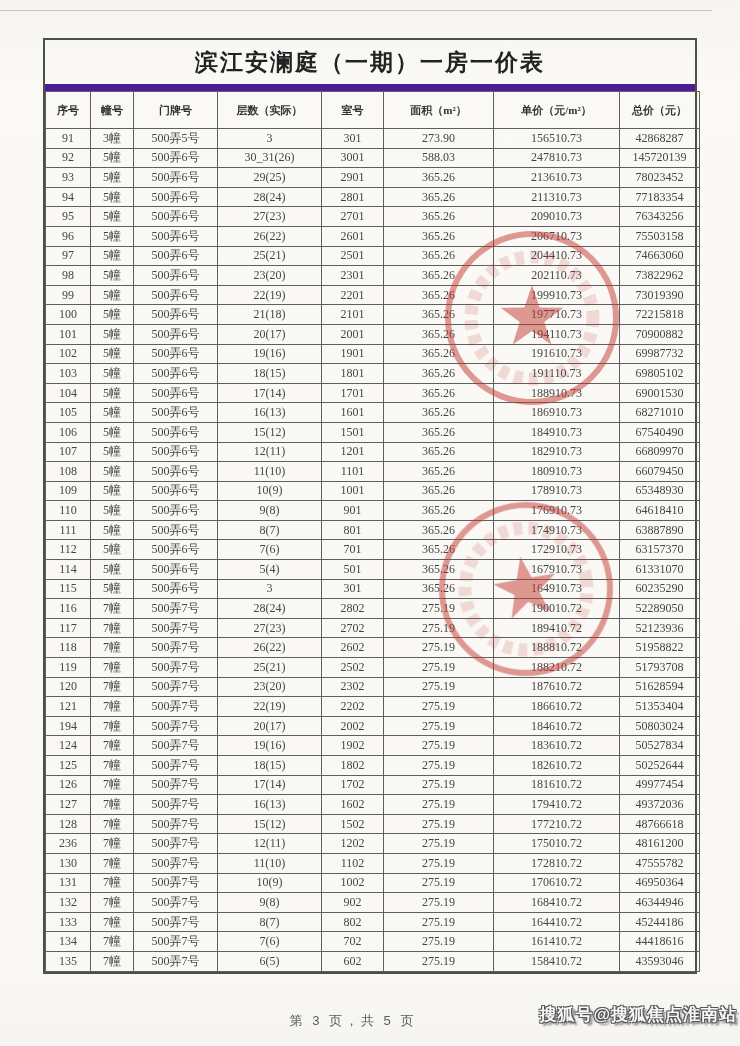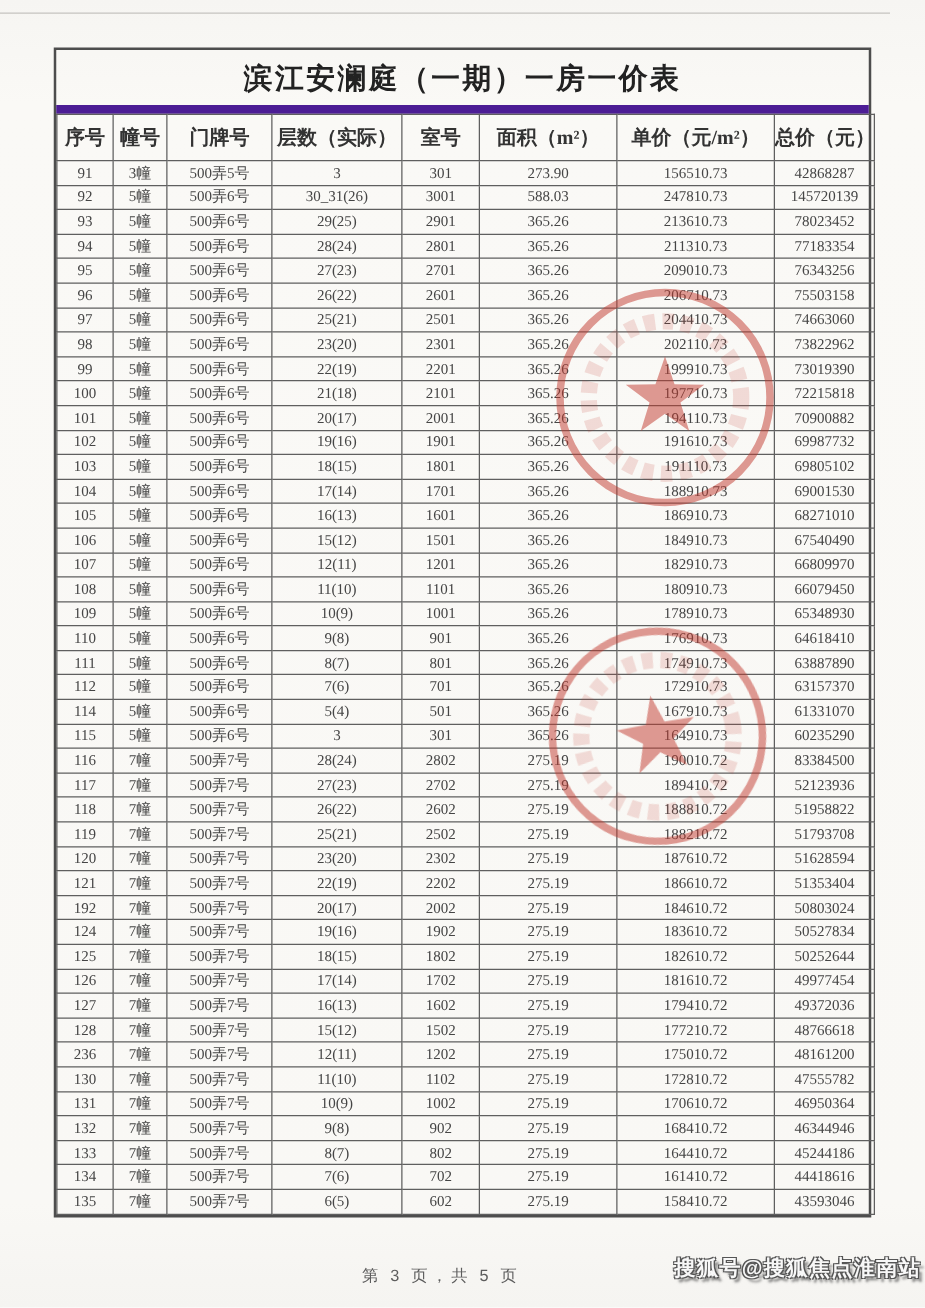--- a/index.html
+++ b/index.html
@@ -17,21 +17,21 @@
   .title{
     height:44px;border-bottom:7px solid #4c1d95;
     display:flex;align-items:center;justify-content:center;
     font-size:23px;font-weight:bold;color:#222;letter-spacing:2px;
   }
   table{border-collapse:collapse;table-layout:fixed;width:100%;}
   th,td{
     border:1px solid #5f5f5f;text-align:center;vertical-align:middle;
     padding:0;overflow:hidden;white-space:nowrap;
   }
-  thead th{height:36px;font-size:16px;font-weight:bold;color:#333;}
+  thead th{height:36px;font-size:11px;font-weight:bold;color:#333;}
   tbody td{height:18.6px;font-size:12px;color:#454545;}
   td.num{font-family:"Liberation Serif","DejaVu Serif",serif;}
   .stamp{position:absolute;pointer-events:none;opacity:.5;filter:blur(.5px);}
   .footer-page{
     position:absolute;left:43px;top:1012px;width:620px;text-align:center;
     font-size:13px;color:#5c5c5c;letter-spacing:3px;
     font-family:"Liberation Sans","DejaVu Sans",sans-serif;
   }
   .watermark{
     position:absolute;right:3px;bottom:20px;
@@ -338,21 +338,21 @@
         </tr>
 
         <tr>
           <td class="num">116</td>
           <td>7幢</td>
           <td>500弄7号</td>
           <td class="num">28(24)</td>
           <td class="num">2802</td>
           <td class="num">275.19</td>
           <td class="num">190010.72</td>
-          <td class="num">83384500</td>
+          <td class="num">52289050</td>
         </tr>
 
         <tr>
           <td class="num">117</td>
           <td>7幢</td>
           <td>500弄7号</td>
           <td class="num">27(23)</td>
           <td class="num">2702</td>
           <td class="num">275.19</td>
           <td class="num">189410.72</td>
@@ -398,21 +398,21 @@
           <td>500弄7号</td>
           <td class="num">22(19)</td>
           <td class="num">2202</td>
           <td class="num">275.19</td>
           <td class="num">186610.72</td>
           <td class="num">51353404</td>
         </tr>
 
 
         <tr>
-          <td class="num">192</td>
+          <td class="num">194</td>
           <td>7幢</td>
           <td>500弄7号</td>
           <td class="num">20(17)</td>
           <td class="num">2002</td>
           <td class="num">275.19</td>
           <td class="num">184610.72</td>
           <td class="num">50803024</td>
         </tr>
 
         <tr>

